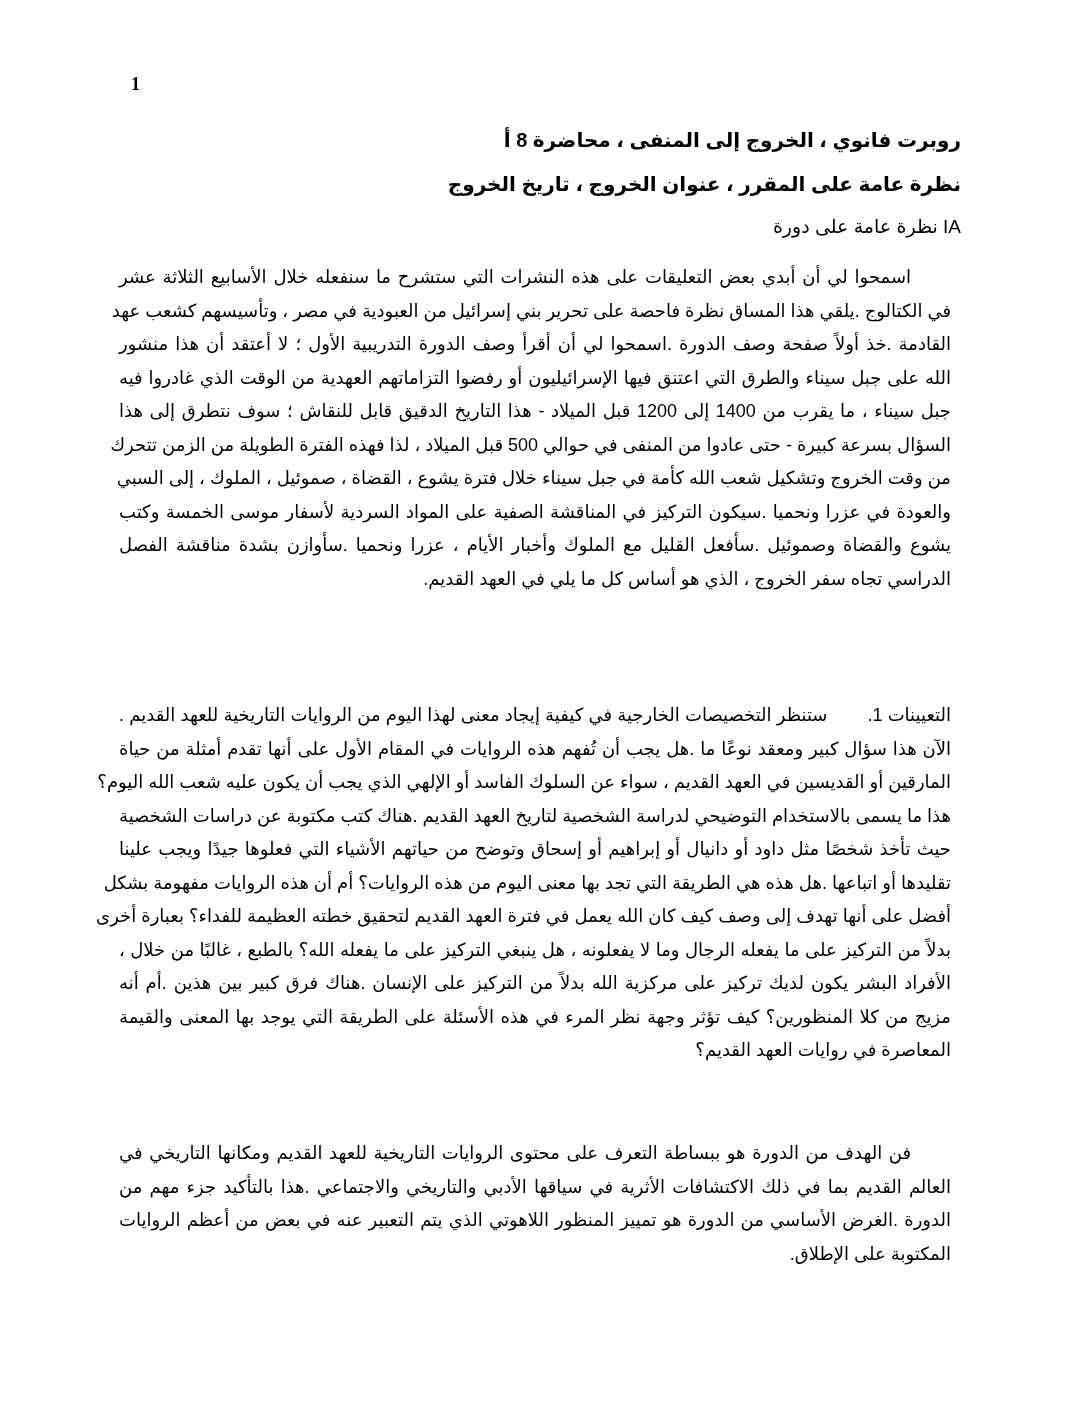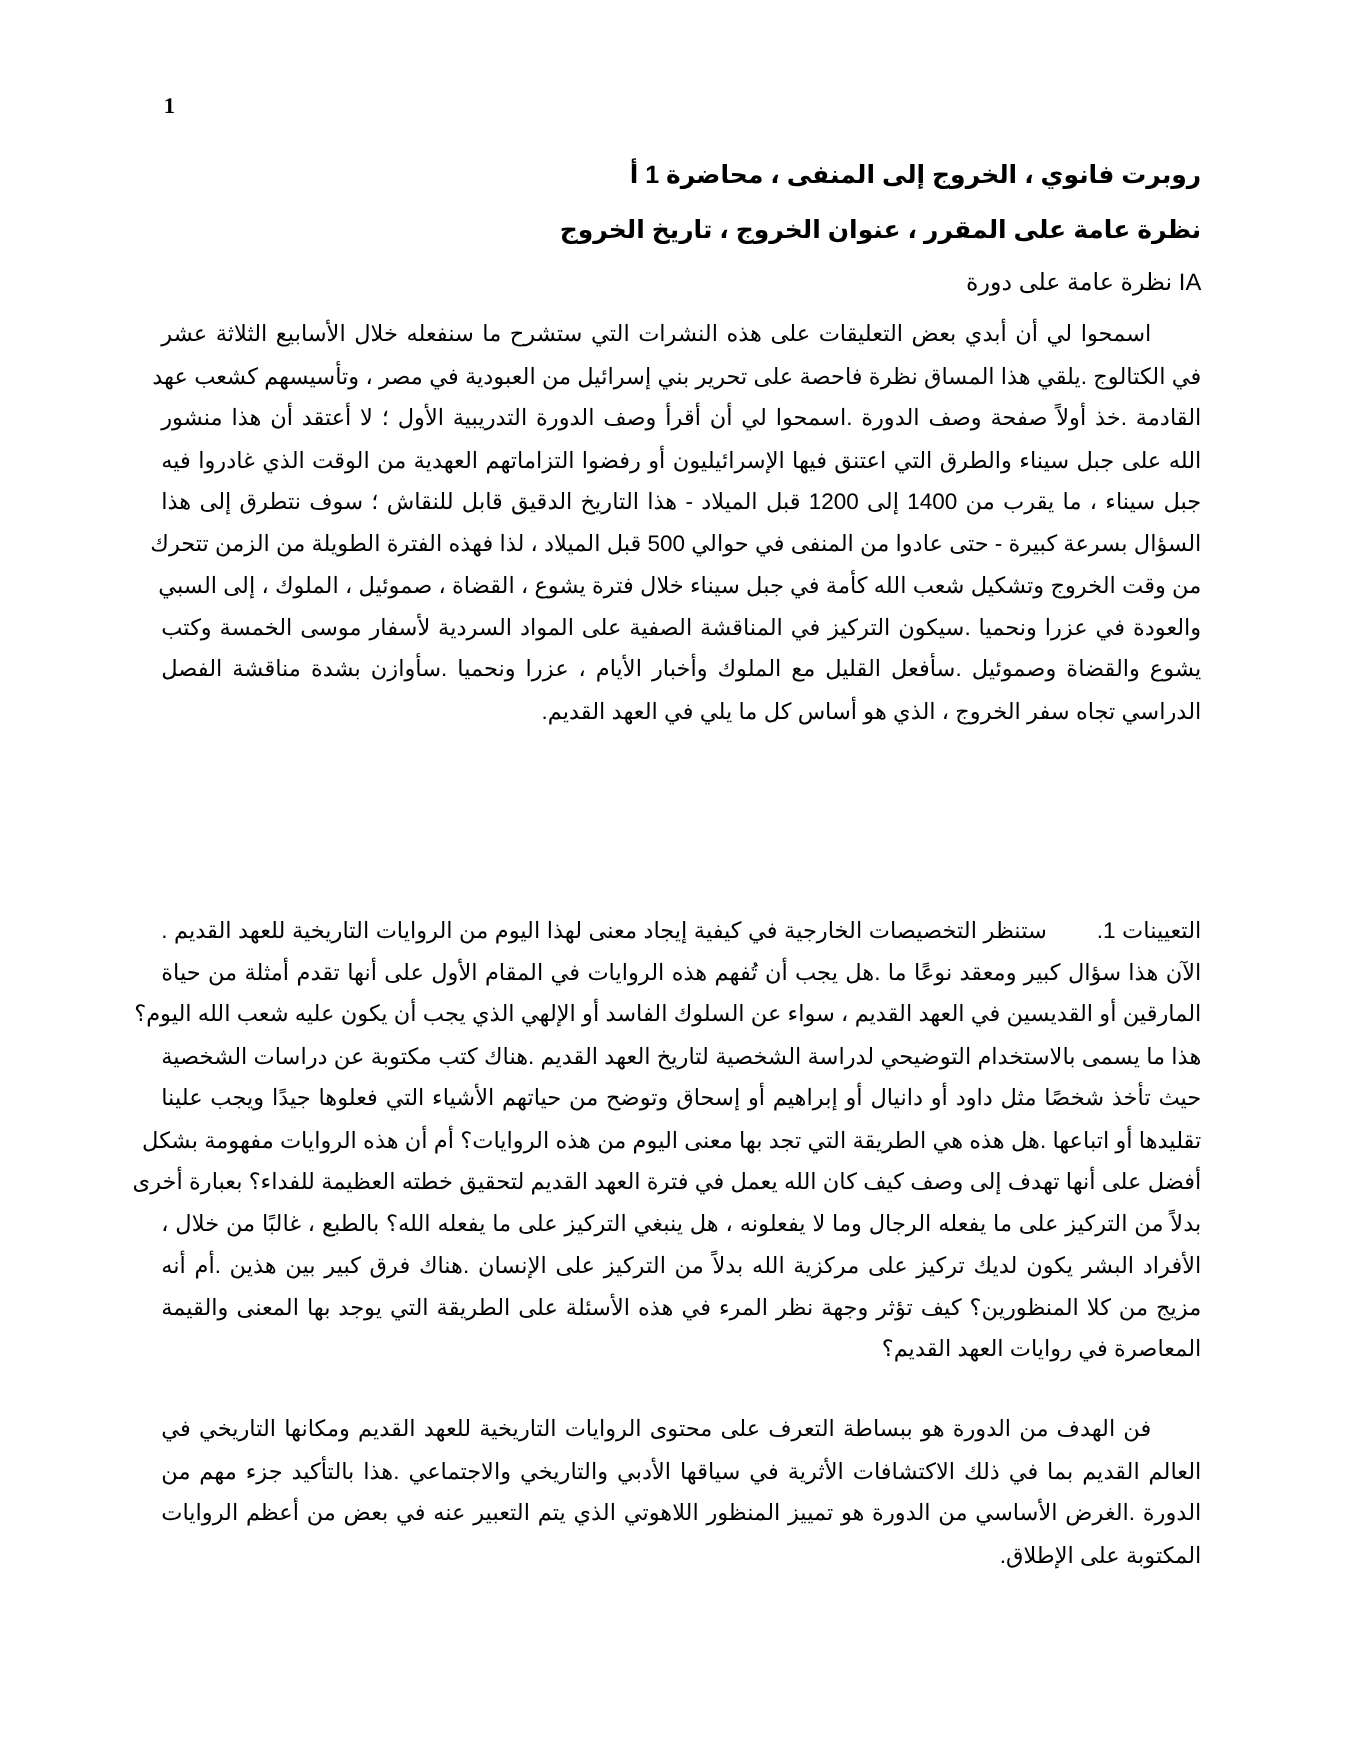--- a/index.html
+++ b/index.html
@@ -45,46 +45,46 @@
     }
     .paragraph {
       position: absolute;
       right: 127px;
       width: 832px;
       direction: rtl;
       text-align: justify;
       text-align-last: right;
       font-size: 18px;
       line-height: 33.5px;
-      margin: 0;
+      margin: 10px;
     }
     .line {
       display: block;
       white-space: nowrap;
       text-align: justify;
       text-align-last: justify;
     }
     .line.last {
       text-align-last: right;
     }
     .p1 { top: 251px; }
-    .p2 { top: 728px; }
+    .p2 { top: 689px; }
     .p3 { top: 1127px; }
     .indent { padding-right: 40px; }
     .num-gap { display: inline-block; width: 40px; }
   </style>
 </head>
 <body>
 
 <div>
 
   <div class="page-number">1</div>
 
   <div class="title-block">
-    <p class="heading">روبرت فانوي ، الخروج إلى المنفى ، محاضرة 1 أ</p>
+    <p class="heading">روبرت فانوي ، الخروج إلى المنفى ، محاضرة 8 أ</p>
     <p class="heading">نظرة عامة على المقرر ، عنوان الخروج ، تاريخ الخروج</p>
     <p class="subheading">IA نظرة عامة على دورة</p>
   </div>
 
   <div class="paragraph p1">
     <span class="line indent">اسمحوا لي أن أبدي بعض التعليقات على هذه النشرات التي ستشرح ما سنفعله خلال الأسابيع الثلاثة عشر</span>
     <span class="line">في الكتالوج .يلقي هذا المساق نظرة فاحصة على تحرير بني إسرائيل من العبودية في مصر ، وتأسيسهم كشعب عهد</span>
     <span class="line">القادمة .خذ أولاً صفحة وصف الدورة .اسمحوا لي أن أقرأ وصف الدورة التدريبية الأول ؛ لا أعتقد أن هذا منشور</span>
     <span class="line">الله على جبل سيناء والطرق التي اعتنق فيها الإسرائيليون أو رفضوا التزاماتهم العهدية من الوقت الذي غادروا فيه</span>
     <span class="line">جبل سيناء ، ما يقرب من 1400 إلى 1200 قبل الميلاد - هذا التاريخ الدقيق قابل للنقاش ؛ سوف نتطرق إلى هذا</span>

